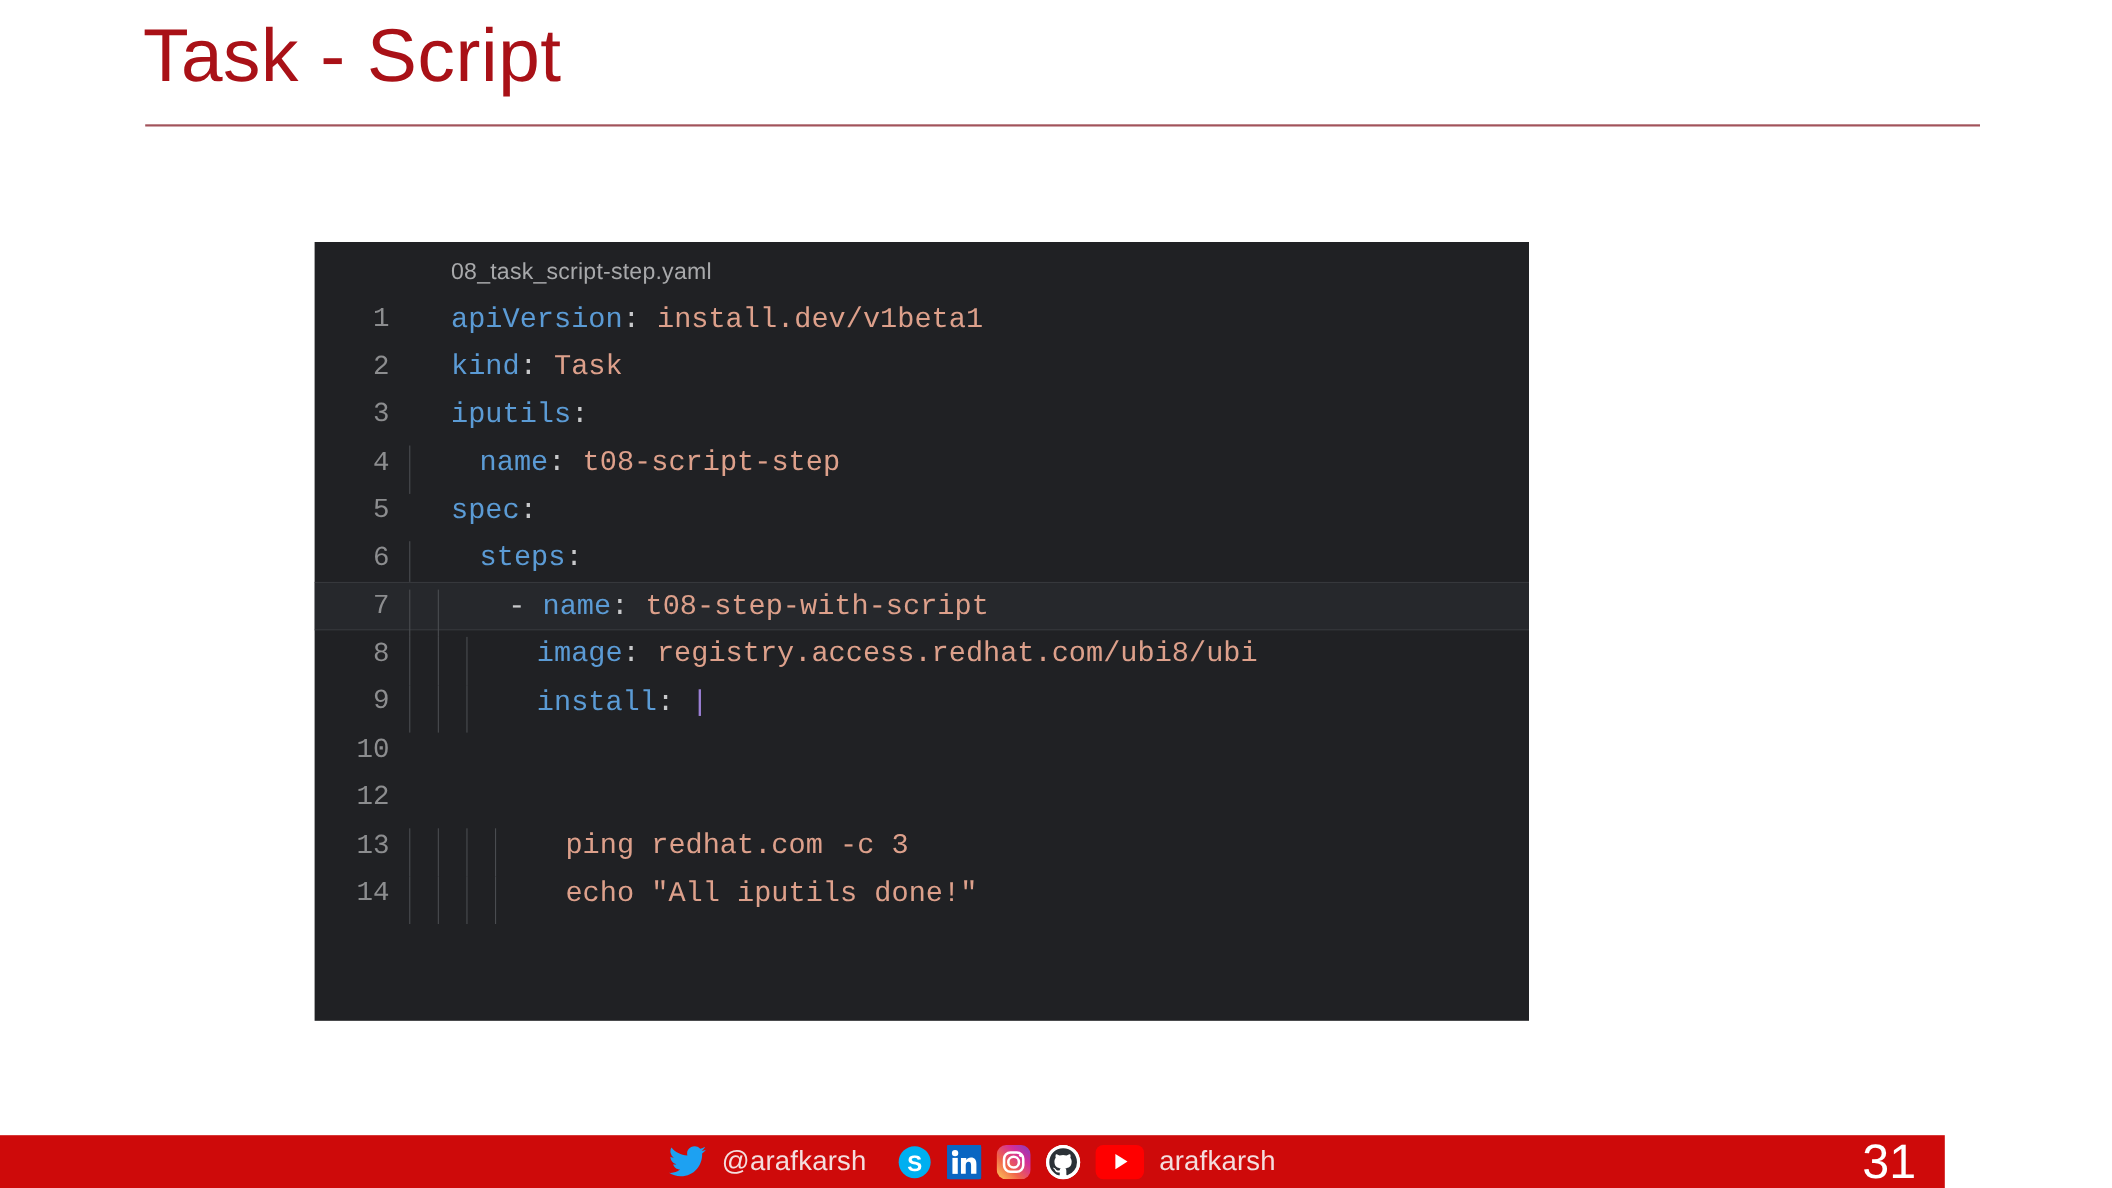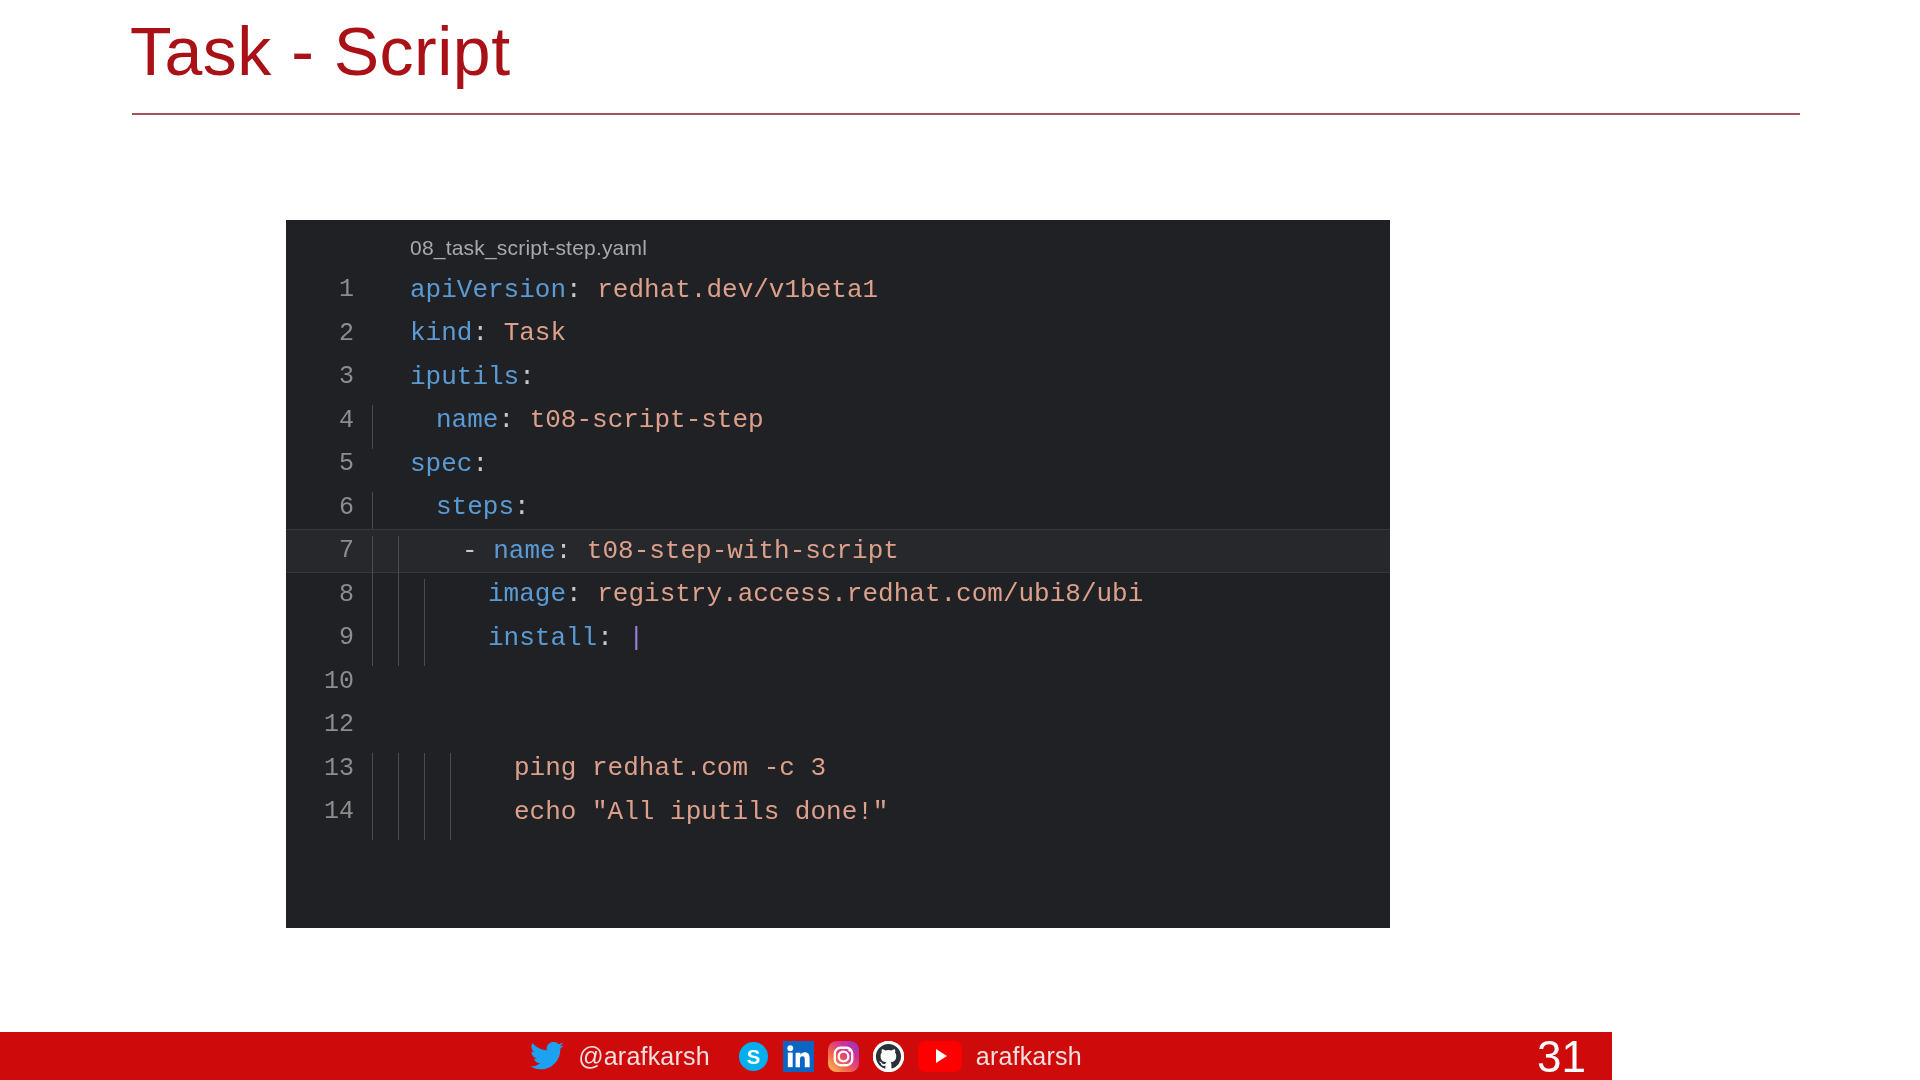--- a/index.html
+++ b/index.html
@@ -68,21 +68,21 @@
 
   
   .guide {
     position:absolute; width:1px; background:#4a4c50;
     left:0; top:0; height:43.5px;
   }
 
   
   .footer {
     position:absolute; left:0; bottom:0;
-    width:1612px; height:48px;
+    width:1768px; height:48px;
     background:#CE0A0A;
     display:flex; align-items:center; justify-content:center;
   }
   .footer-inner { display:flex; align-items:center; gap:14px; }
   .f-handle, .f-yt-label {
     font-family:"Liberation Sans", sans-serif;
     font-size:25px; color:#f4dede; letter-spacing:0.2px;
   }
   .f-handle { margin-right:14px; }
   .icon { display:inline-flex; align-items:center; justify-content:center; }
@@ -111,21 +111,21 @@
 <body>
 
 <div class="slide">
 
   <div class="title">Task - Script</div>
   <div class="title-rule"></div>
 
   <div class="code-card">
     <div class="code-filename">08_task_script-step.yaml</div>
     <div class="code-lines" id="code-lines">
-        <div class="cline"><span class="lnum">1</span><span class="ctext"><span style="padding-left: 0px; display: inline-block;"><span class="k">apiVersion</span><span class="p">:</span><span class="v"> redhat.dev/v1beta1</span></span></span></div>
+        <div class="cline"><span class="lnum">1</span><span class="ctext"><span style="padding-left: 0px; display: inline-block;"><span class="k">apiVersion</span><span class="p">:</span><span class="v"> install.dev/v1beta1</span></span></span></div>
         <div class="cline"><span class="lnum">2</span><span class="ctext"><span style="padding-left: 0px; display: inline-block;"><span class="k">kind</span><span class="p">:</span><span class="v"> Task</span></span></span></div>
         <div class="cline"><span class="lnum">3</span><span class="ctext"><span style="padding-left: 0px; display: inline-block;"><span class="k">iputils</span><span class="p">:</span></span></span></div>
         <div class="cline"><span class="lnum">4</span><span class="ctext"><span class="guide" style="left: 0px;"></span><span style="padding-left: 26px; display: inline-block;"><span class="k">name</span><span class="p">:</span><span class="v"> t08-script-step</span></span></span></div>
         <div class="cline"><span class="lnum">5</span><span class="ctext"><span style="padding-left: 0px; display: inline-block;"><span class="k">spec</span><span class="p">:</span></span></span></div>
         <div class="cline"><span class="lnum">6</span><span class="ctext"><span class="guide" style="left: 0px;"></span><span style="padding-left: 26px; display: inline-block;"><span class="k">steps</span><span class="p">:</span></span></span></div>
         <div class="cline active"><span class="lnum">7</span><span class="ctext"><span class="guide" style="left: 0px;"></span><span class="guide" style="left: 26px;"></span><span style="padding-left: 52px; display: inline-block;"><span class="d">- </span><span class="k">name</span><span class="p">:</span><span class="v"> t08-step-with-script</span></span></span></div>
         <div class="cline"><span class="lnum">8</span><span class="ctext"><span class="guide" style="left: 0px;"></span><span class="guide" style="left: 26px;"></span><span class="guide" style="left: 52px;"></span><span style="padding-left: 78px; display: inline-block;"><span class="k">image</span><span class="p">:</span><span class="v"> registry.access.redhat.com/ubi8/ubi</span></span></span></div>
         <div class="cline"><span class="lnum">9</span><span class="ctext"><span class="guide" style="left: 0px;"></span><span class="guide" style="left: 26px;"></span><span class="guide" style="left: 52px;"></span><span style="padding-left: 78px; display: inline-block;"><span class="k">install</span><span class="p">:</span><span class="pipe"> |</span></span></span></div>
         <div class="cline"><span class="lnum">10</span></div>
         <div class="cline"><span class="lnum">12</span></div>

